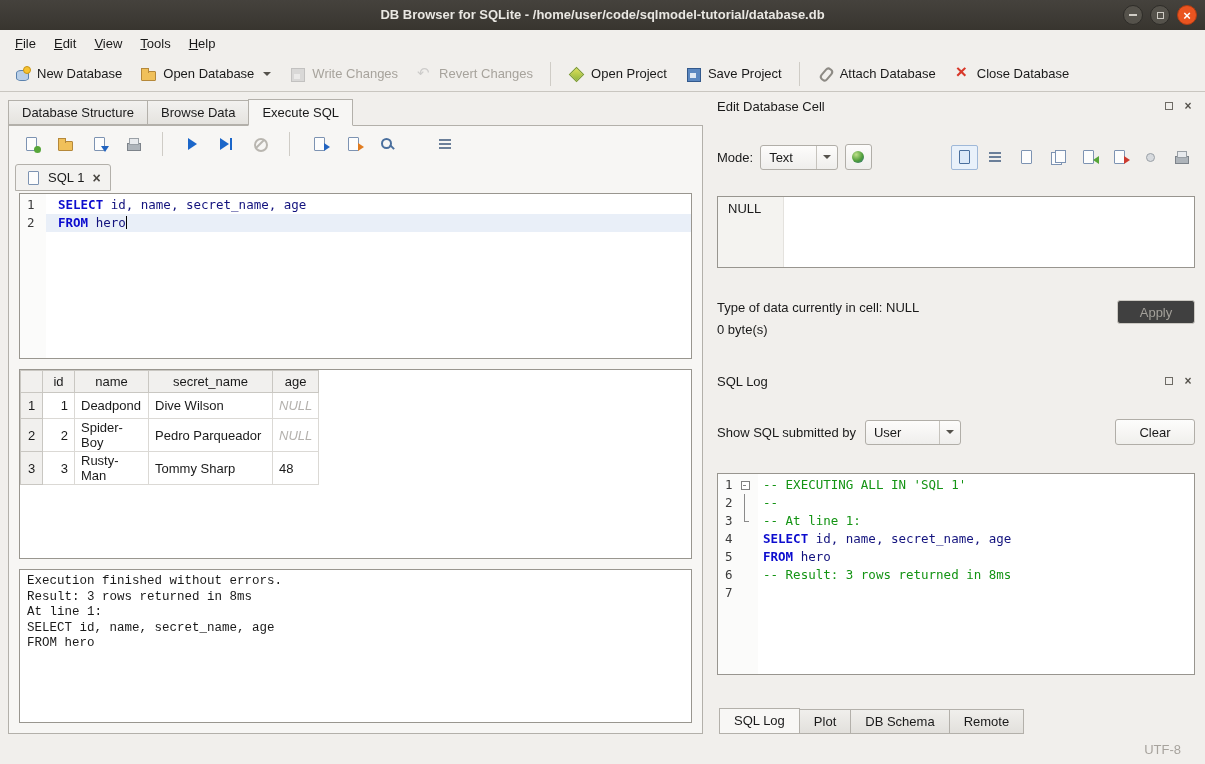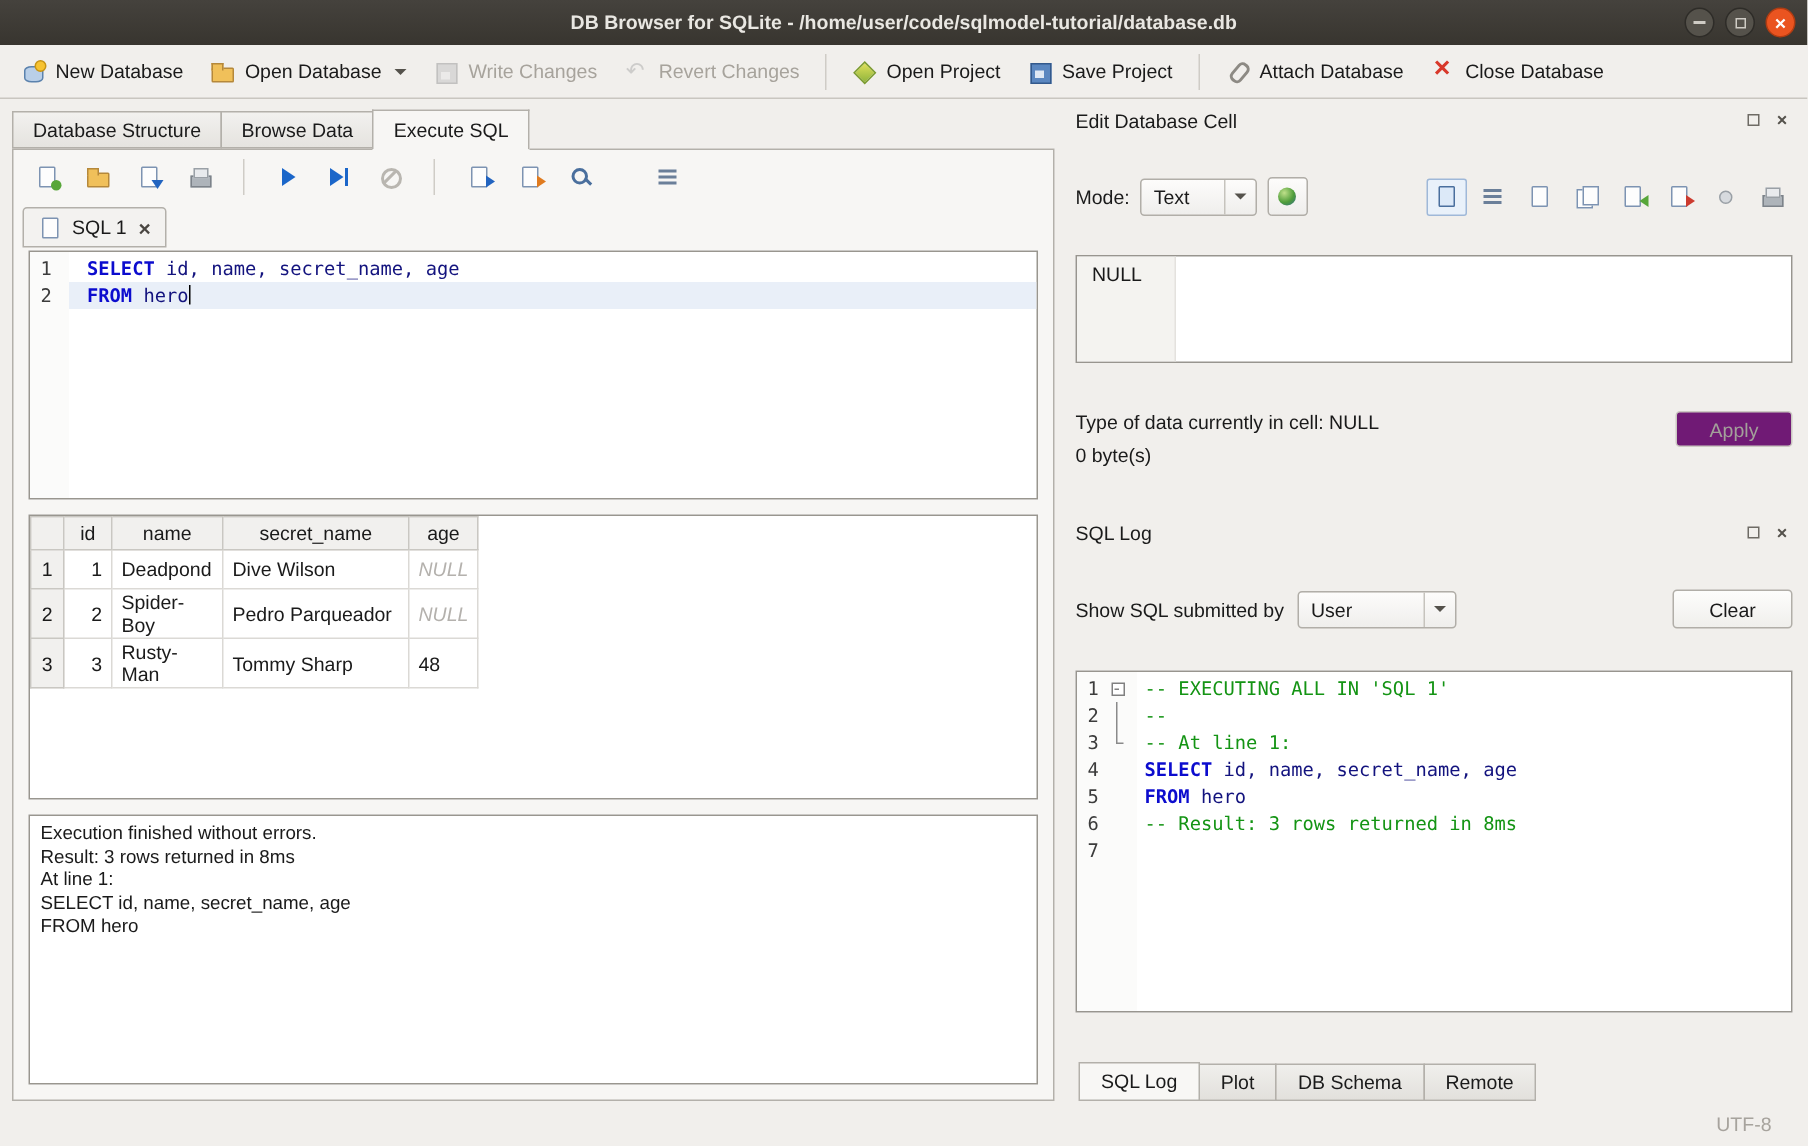--- a/index.html
+++ b/index.html
@@ -150,49 +150,49 @@
   .results td { border:1px solid #dbd9d5; height:26px; padding:1px 6px; }
   .results th:nth-child(1){ width:22px; } .results th:nth-child(2){ width:32px; }
   .results th:nth-child(3){ width:74px; } .results th:nth-child(4){ width:124px; }
   .results th:nth-child(5){ width:44px; }
   .results td.gut { background:#f1f0ee; text-align:center; border-color:#c9c7c2; }
   .results td.num { text-align:right; }
   .results td.null { color:#b4b1ad; font-style:italic; }
 
   
   .messages { flex:1; margin:6px 10px 10px; background:#fff; border:1px solid #99968f;
-      font-family:Liberation Sans, sans-serif; font-size:12.5px; line-height:15.5px; padding:4px 7px; overflow:hidden; }
+      font-family:Liberation Mono, monospace; font-size:12.5px; line-height:15.5px; padding:4px 7px; overflow:hidden; }
 
   
   .dock-header { height:24px; display:flex; align-items:center; flex:none; margin-top:2px; }
   .dock-title { flex:1; }
   .dock-btn { width:14px; height:14px; margin-left:5px; display:flex; align-items:center; justify-content:center;
       color:#55524c; font-size:12px; font-weight:bold; line-height:1; }
   .float-glyph { width:8px; height:8px; border:1px solid #6e6b65; display:block; }
 
   .mode-row { height:34px; display:flex; align-items:center; gap:7px; flex:none; }
   .combo { height:25px; background:linear-gradient(#fdfcfb,#efeeec); border:1px solid #b1aea8; border-radius:3px;
       display:flex; align-items:center; padding:0 0 0 8px; }
   .combo-val { flex:1; }
   .combo-arrow { border-left:1px solid #c6c3bd; height:100%; display:flex; align-items:center; padding:0 6px; margin-left:8px; }
   .mode-combo { width:78px; }
-  .user-combo { width:106px; }
+  .user-combo { width:96px; }
   .gear-btn { width:27px; height:26px; border:1px solid #b1aea8; border-radius:3px;
       background:linear-gradient(#fdfcfb,#efeeec); display:flex; align-items:center; justify-content:center; }
   .cell-icons { margin-left:auto; display:flex; align-items:center; gap:4px; }
   .cell-btn { width:27px; height:25px; display:flex; align-items:center; justify-content:center;
       border:1px solid transparent; border-radius:2px; }
   .cell-btn.pressed { border-color:#9fb8d8; background:#e9f1fa; }
 
   .cell-box { height:72px; background:#fff; border:1px solid #98958f; flex:none; display:flex; overflow:hidden; }
   .cell-null-strip { width:66px; background:#f4f3f0; border-right:1px solid #e4e2de; padding:4px 0 0 10px; }
 
   .type-row { margin-top:10px; display:flex; align-items:flex-start; flex:none; }
   .type-lines { display:flex; flex-direction:column; gap:7px; }
-  .apply-btn { margin-left:auto; width:78px; height:24px; background:#701a75; border:1px solid #cbc8c2;
+  .apply-btn { margin-left:auto; width:78px; height:24px; background:#404040; border:1px solid #cbc8c2;
       border-radius:3px; color:#a3a09a; text-align:center; }
 
   .log-header { margin-top:10px; }
   .log-controls { height:34px; display:flex; align-items:center; gap:9px; flex:none; }
   .clear-btn { margin-left:auto; width:80px; height:26px; background:linear-gradient(#fdfdfc,#f0efec);
       border:1px solid #b1aea8; border-radius:3px; text-align:center; }
 
   .log { flex:1; margin-top:2px; background:#fff; border:1px solid #98958f; display:flex;
       font-family:"DejaVu Sans Mono", monospace; font-size:12.5px; line-height:18px; min-height:0; overflow:hidden; }
   .log-gutter { width:40px; flex:none; background:#fbfbfa; padding-top:2px; }
@@ -228,20 +228,27 @@
         </div>
       <div class="win-btn">
           <span class="glyph-max"></span>
         </div>
       <div class="win-btn close">
           <span>×</span>
         </div>
     </div>
   </div>
 
+  <div class="menubar">
+      <div class="menu-item"><u>F</u>ile</div>
+      <div class="menu-item"><u>E</u>dit</div>
+      <div class="menu-item"><u>V</u>iew</div>
+      <div class="menu-item"><u>T</u>ools</div>
+      <div class="menu-item"><u>H</u>elp</div>
+    </div>
 
   <div class="toolbar">
       <button class="tb-btn">
         <span class="icon ic-newdb"></span>
         <span class="tb-label">New Database</span>
       </button>
       <button class="tb-btn">
         <span class="icon ic-opendb"></span>
         <span class="tb-label">Open Database</span>
         <span class="caret tb-caret"></span>

